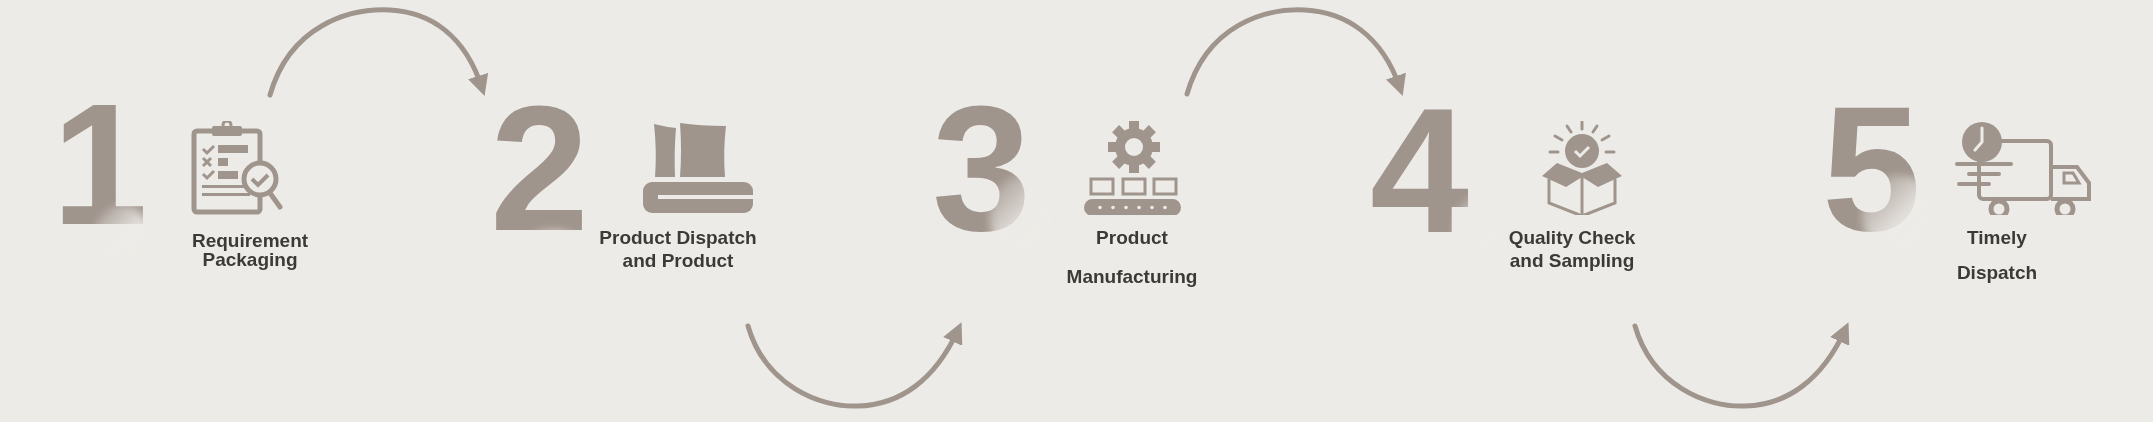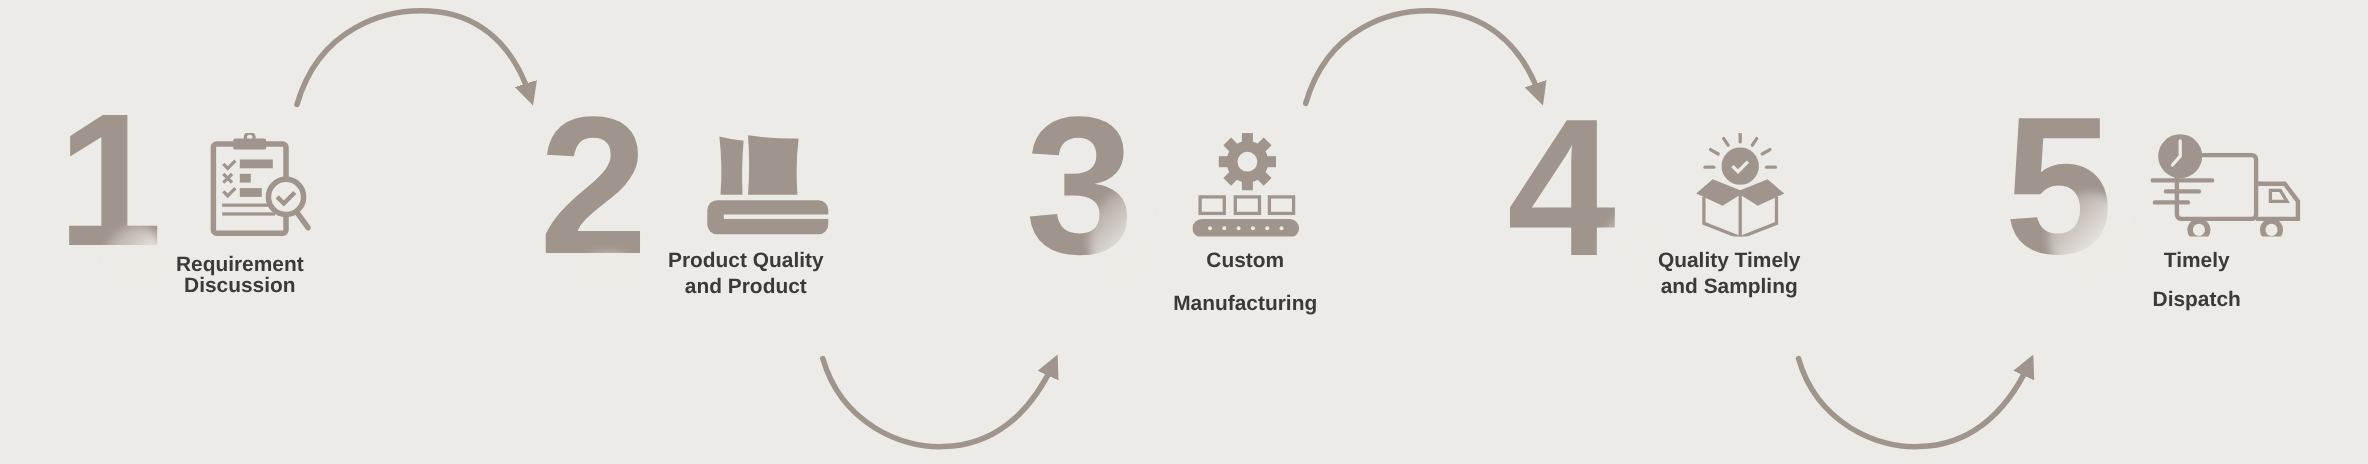--- a/index.html
+++ b/index.html
@@ -68,37 +68,37 @@
       <path d="M13,37 l8,8 M21,37 l-8,8" stroke="#a0958d" stroke-width="3"></path>
       <rect x="28" y="37" width="10" height="8" fill="#a0958d"></rect>
       <path d="M13,53 l4,4 l7,-7" fill="none" stroke="#a0958d" stroke-width="3"></path>
       <rect x="28" y="50" width="20" height="8" fill="#a0958d"></rect>
       <rect x="12" y="64" width="42" height="3" fill="#a0958d"></rect>
       <rect x="12" y="72" width="48" height="3" fill="#a0958d"></rect>
       <circle cx="70" cy="58" r="16" fill="#edebe7" stroke="#a0958d" stroke-width="5"></circle>
       <path d="M62,58 l6,6 l10,-10" fill="none" stroke="#a0958d" stroke-width="4"></path>
       <path d="M80,72 l10,14" stroke="#a0958d" stroke-width="5" stroke-linecap="round"></path>
     </svg>
-    <div class="label" style="left:218px; top:231px;">
+    <div class="label" style="left:250px; top:231px;">
       <span>Requirement</span>
-      <span>Discussion</span>
+      <span>Packaging</span>
     </div>
   </div>
 
   <div class="step">
     <div class="num" style="left:490px; top:80px; font-size:178px;">2</div>
     <div class="num-fade" style="left:520px; top:230px; width:60px; height:35px;"></div>
     <svg class="icon" style="left:642px; top:121px;" width="114" height="94" viewBox="0 0 114 94">
       <path d="M12,3 Q24,6 34,7 Q32,30 33,56 L13,56 Q15,30 12,3z" fill="#a0958d"></path>
       <path d="M38,2 Q58,5 84,5 Q81,30 83,56 L38,56 Q40,30 38,2z" fill="#a0958d"></path>
       <rect x="1" y="61" width="110" height="31" rx="9" fill="#a0958d"></rect>
       <rect x="16" y="74" width="96" height="4" fill="#edebe7"></rect>
     </svg>
     <div class="label" style="left:678px; top:228px;">
-      <span>Product Quality</span>
+      <span>Product Dispatch</span>
       <span style="margin-top:4px">and Product</span>
     </div>
   </div>
 
   <div class="step">
     <div class="num" style="left:932px; top:80px; font-size:178px;">3</div>
     <div class="num-fade" style="left:990px; top:175px; width:60px; height:85px;"></div>
     <svg class="icon" style="left:1084px; top:121px;" width="100" height="94" viewBox="0 0 100 94">
       <g transform="translate(50,26)" fill="#a0958d">
         <circle r="19"></circle>
@@ -123,21 +123,21 @@
       <g fill="#edebe7">
         <circle cx="16" cy="86.5" r="1.8"></circle>
           <circle cx="29" cy="86.5" r="1.8"></circle>
           <circle cx="42" cy="86.5" r="1.8"></circle>
         <circle cx="55" cy="86.5" r="1.8"></circle>
           <circle cx="68" cy="86.5" r="1.8"></circle>
           <circle cx="81" cy="86.5" r="1.8"></circle>
       </g>
     </svg>
     <div class="label" style="left:1132px; top:228px;">
-      <span>Custom</span>
+      <span>Product</span>
       <span style="margin-top:20px">Manufacturing</span>
     </div>
   </div>
 
   <div class="step">
     <div class="num" style="left:1370px; top:82px; font-size:178px;">4</div>
     <div class="num-fade" style="left:1455px; top:195px; width:50px; height:60px;"></div>
     <svg class="icon" style="left:1540px; top:121px;" width="84" height="94" viewBox="0 0 84 94">
       <g stroke="#a0958d" stroke-width="3" stroke-linecap="round">
         <path d="M42,1 L42,8"></path>
@@ -148,21 +148,21 @@
         <path d="M10,31 L18,31"></path>
           <path d="M66,31 L74,31"></path>
       </g>
       <circle cx="42" cy="30" r="17" fill="#a0958d"></circle>
       <path d="M35,30 l5,5 l9,-9" fill="none" stroke="#edebe7" stroke-width="3"></path>
       <path d="M2,55 L17,42 L42,52 L67,42 L82,55 L58,66 L42,56 L26,66z" fill="#a0958d"></path>
       <path d="M9,58 L9,82 L42,95 L75,82 L75,58" fill="none" stroke="#a0958d" stroke-width="3"></path>
       <path d="M42,56 L42,95" stroke="#a0958d" stroke-width="3"></path>
     </svg>
     <div class="label" style="left:1572px; top:228px;">
-      <span>Quality Timely</span>
+      <span>Quality Check</span>
       <span style="margin-top:4px">and Sampling</span>
     </div>
   </div>
 
   <div class="step">
     <div class="num" style="left:1822px; top:80px; font-size:178px;">5</div>
     <div class="num-fade" style="left:1862px; top:175px; width:75px; height:80px;"></div>
     <svg class="icon" style="left:1955px; top:121px;" width="140" height="94" viewBox="0 0 140 94">
       <rect x="24" y="20" width="72" height="58" rx="4" fill="none" stroke="#a0958d" stroke-width="4"></rect>
       <path d="M96,46 L122,46 L134,62 L134,78 L96,78" fill="none" stroke="#a0958d" stroke-width="4"></path>

